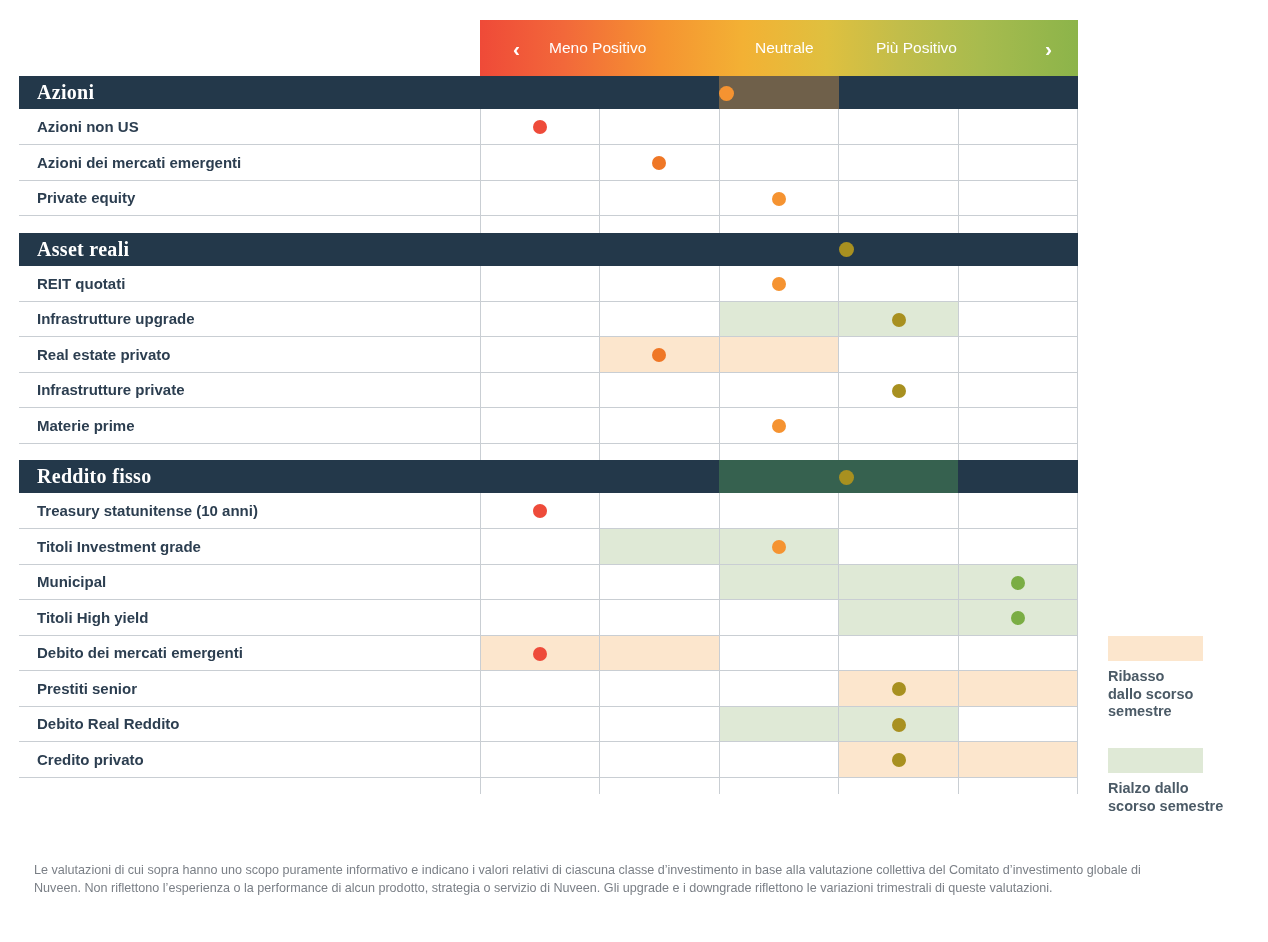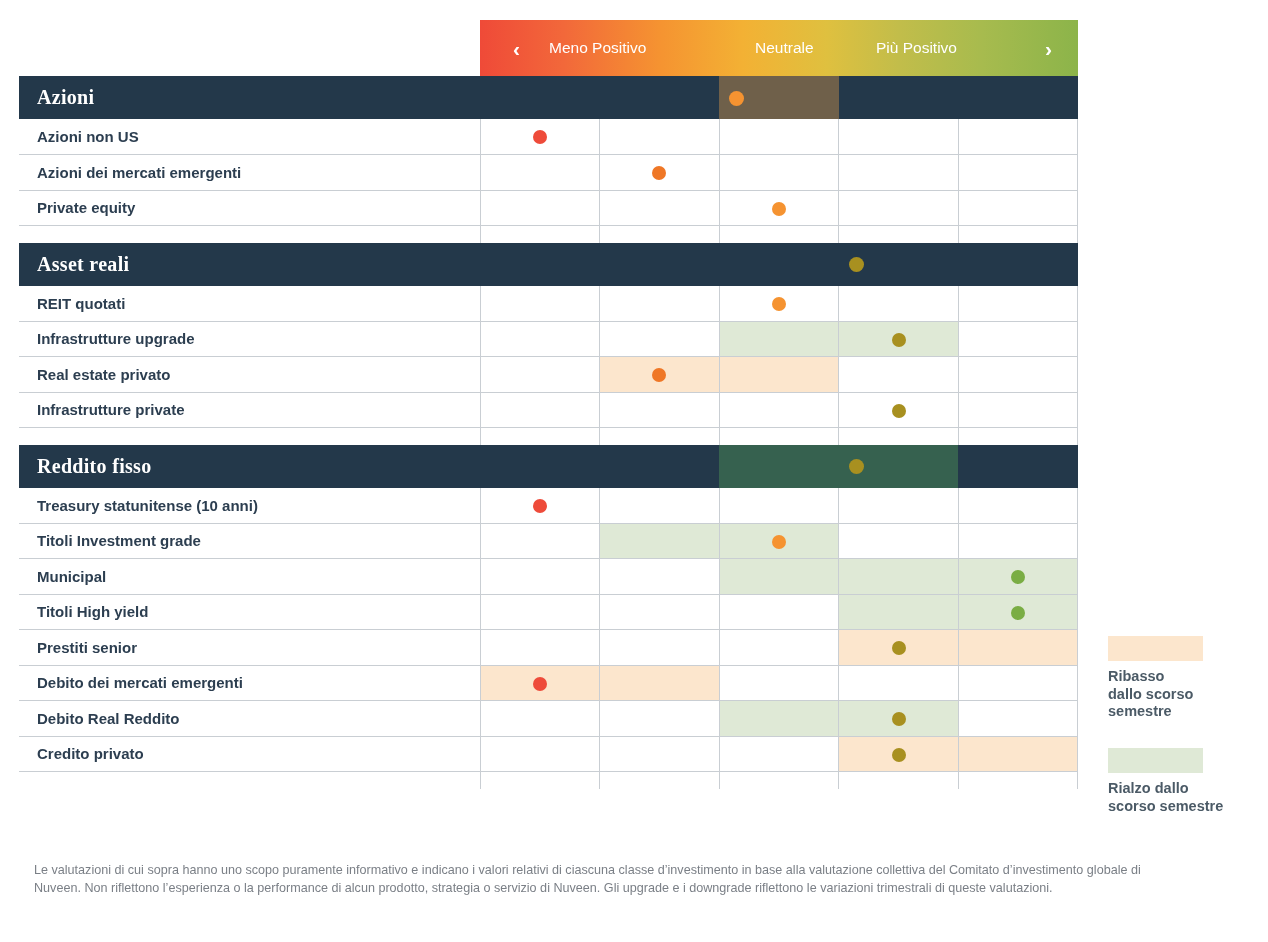--- a/index.html
+++ b/index.html
@@ -55,21 +55,21 @@
     border-collapse: collapse;
     width: 1059px;
     table-layout: fixed;
   }
   table.matrix col.c-label { width: 461px; }
   table.matrix col.c-cell  { width: 119.6px; }
 
   tr.section-row > td {
     background: #23384a;
     height: 33px;
-    padding: 10px;
+    padding: 0;
     border: none;
   }
   td.section-title {
     color: #ffffff;
     font-family: "Liberation Serif", serif;
     font-size: 20px;
     font-weight: bold;
     padding-left: 18px !important;
     letter-spacing: 0.3px;
   }
@@ -241,20 +241,28 @@
             <td class="cell"></td>
           </tr>
           <tr class="item-row">
             <td class="item-label">Infrastrutture private</td>
             <td class="cell first"></td>
             <td class="cell"></td>
             <td class="cell"></td>
             <td class="cell"><span class="dot" style="background: rgb(168, 144, 32);"></span></td>
             <td class="cell"></td>
           </tr>
+          <tr class="item-row">
+            <td class="item-label">Materie prime</td>
+            <td class="cell first"></td>
+            <td class="cell"></td>
+            <td class="cell"><span class="dot" style="background: rgb(245, 147, 49);"></span></td>
+            <td class="cell"></td>
+            <td class="cell"></td>
+          </tr>
           <tr class="gap-row">
             <td class="item-label"></td>
             <td class="cell first"></td>
             <td class="cell"></td>
             <td class="cell"></td>
             <td class="cell"></td>
             <td class="cell"></td>
           </tr>
           <tr class="section-row">
             <td class="section-title">Reddito fisso</td>
@@ -288,36 +296,36 @@
             <td class="cell hl-up"></td>
             <td class="cell hl-up"><span class="dot" style="background: rgb(122, 173, 68);"></span></td>
           </tr>
           <tr class="item-row">
             <td class="item-label">Titoli High yield</td>
             <td class="cell first"></td>
             <td class="cell"></td>
             <td class="cell"></td>
             <td class="cell hl-up"></td>
             <td class="cell hl-up"><span class="dot" style="background: rgb(122, 173, 68);"></span></td>
-          </tr>
-          <tr class="item-row">
-            <td class="item-label">Prestiti senior</td>
-            <td class="cell first"></td>
-            <td class="cell"></td>
-            <td class="cell"></td>
-            <td class="cell hl-down"><span class="dot" style="background: rgb(168, 144, 32);"></span></td>
-            <td class="cell hl-down"></td>
           </tr>
           <tr class="item-row">
             <td class="item-label">Debito dei mercati emergenti</td>
             <td class="cell first hl-down"><span class="dot" style="background: rgb(238, 75, 58);"></span></td>
             <td class="cell hl-down"></td>
             <td class="cell"></td>
             <td class="cell"></td>
             <td class="cell"></td>
+          </tr>
+          <tr class="item-row">
+            <td class="item-label">Prestiti senior</td>
+            <td class="cell first"></td>
+            <td class="cell"></td>
+            <td class="cell"></td>
+            <td class="cell hl-down"><span class="dot" style="background: rgb(168, 144, 32);"></span></td>
+            <td class="cell hl-down"></td>
           </tr>
           <tr class="item-row">
             <td class="item-label">Debito Real Reddito</td>
             <td class="cell first"></td>
             <td class="cell"></td>
             <td class="cell hl-up"></td>
             <td class="cell hl-up"><span class="dot" style="background: rgb(168, 144, 32);"></span></td>
             <td class="cell"></td>
           </tr>
           <tr class="item-row">

